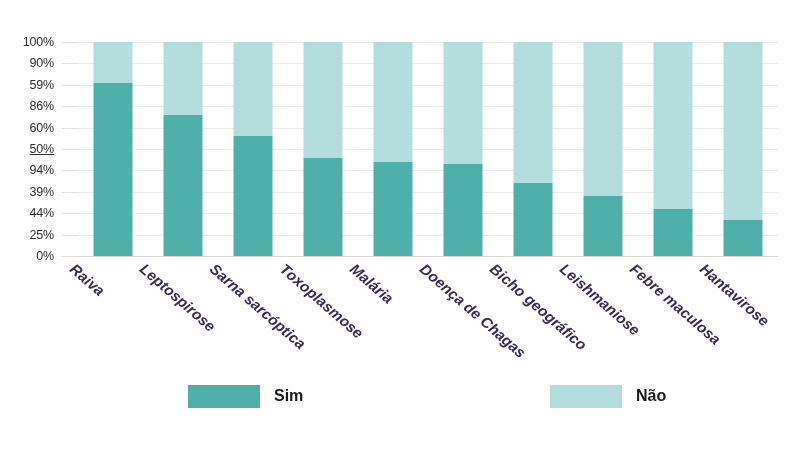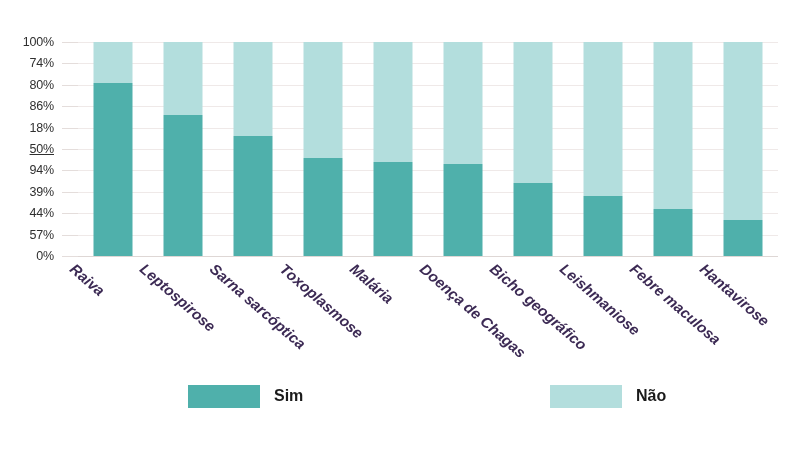--- a/index.html
+++ b/index.html
@@ -164,37 +164,37 @@
 </style>
 </head>
 <body>
 
 <div id="chart-root">
 
   <div class="y-axis">
     <div class="y-tick-container"></div>
   <div class="y-tick" style="top: 214px;">0%</div>
       <div class="y-tick-mark" style="top: 214px;"></div>
-      <div class="y-tick" style="top: 192.6px;">57%</div>
+      <div class="y-tick" style="top: 192.6px;">25%</div>
       <div class="y-tick-mark" style="top: 192.6px;"></div>
       <div class="y-tick" style="top: 171.2px;">44%</div>
       <div class="y-tick-mark" style="top: 171.2px;"></div>
       <div class="y-tick" style="top: 149.8px;">39%</div>
       <div class="y-tick-mark" style="top: 149.8px;"></div>
       <div class="y-tick" style="top: 128.4px;">94%</div>
       <div class="y-tick-mark" style="top: 128.4px;"></div>
       <div class="y-tick" style="top: 107px; text-decoration: underline;">50%</div>
       <div class="y-tick-mark" style="top: 107px;"></div>
-      <div class="y-tick" style="top: 85.6px;">18%</div>
+      <div class="y-tick" style="top: 85.6px;">60%</div>
       <div class="y-tick-mark" style="top: 85.6px;"></div>
       <div class="y-tick" style="top: 64.2px;">86%</div>
       <div class="y-tick-mark" style="top: 64.2px;"></div>
-      <div class="y-tick" style="top: 42.8px;">80%</div>
+      <div class="y-tick" style="top: 42.8px;">59%</div>
       <div class="y-tick-mark" style="top: 42.8px;"></div>
-      <div class="y-tick" style="top: 21.4px;">74%</div>
+      <div class="y-tick" style="top: 21.4px;">90%</div>
       <div class="y-tick-mark" style="top: 21.4px;"></div>
       <div class="y-tick" style="top: 0px;">100%</div>
       <div class="y-tick-mark" style="top: 0px;"></div>
     </div>
 
   <div class="plot-wrap">
     <div class="gridlines">
         <div class="gridline zero" style="top: 214px;"></div>
         <div class="gridline" style="top: 192.6px;"></div>
         <div class="gridline" style="top: 171.2px;"></div>

